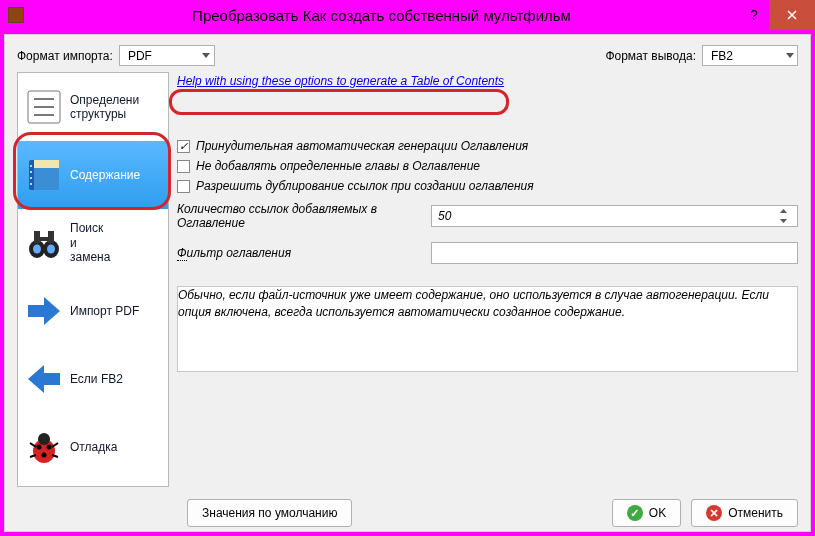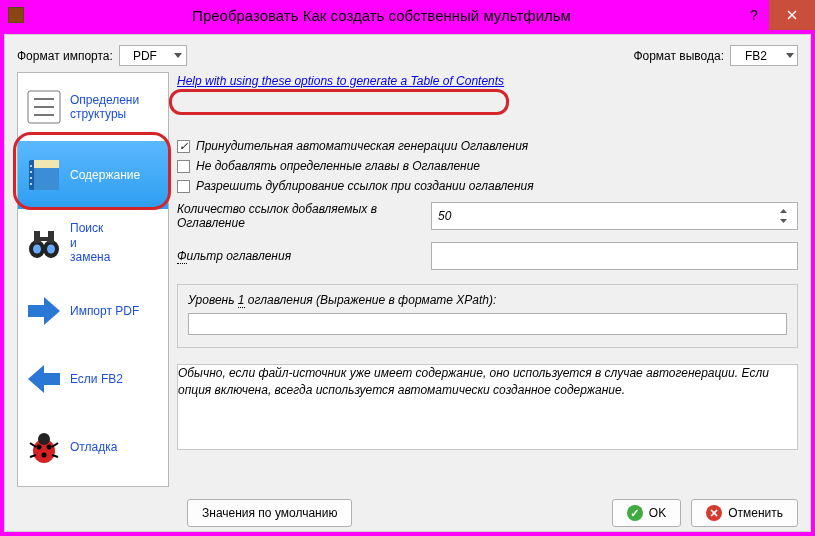--- a/index.html
+++ b/index.html
@@ -7,45 +7,45 @@
 .window { width: 815px; height: 536px; background: #ff00ff; }
 .titlebar { height: 30px; background: #ff00ff; display: flex; align-items: center; position: relative; }
 .title-icon { width: 16px; height: 16px; margin-left: 8px; background: #8B4513; border: 1px solid #654321; }
 .title-text { flex: 1; text-align: center; color: #000; font-size: 15px; }
 .title-btns { display: flex; height: 100%; }
 .help-btn { width: 30px; display: flex; align-items: center; justify-content: center; color: #000; font-size: 14px; }
 .close-btn { width: 46px; background: #c94f3c; display: flex; align-items: center; justify-content: center; }
 .close-btn svg { width: 10px; height: 10px; }
 .inner { margin: 4px; background: #f0f0f0; border: 1px solid #d0d0d0; width: 807px; height: 498px; position: relative; }
 .topbar { display: flex; padding: 10px 12px 6px 12px; align-items: center; justify-content: space-between; }
-.topbar-left, .topbar-right { display: flex; align-items: center; gap: 6px; text-align: center; }
-.combo { display: inline-flex; align-items: center; border: 1px solid #b0b0b0; background: #fff; height: 21px; }
+.topbar-left, .topbar-right { display: flex; align-items: center; gap: 6px; }
+.combo { display: inline-flex; align-items: center; border: 1px solid #b0b0b0; background: #fff; height: 21px; gap: 28px; }
 .combo-text { padding: 0 8px; min-width: 50px; }
 .combo-arrow { width: 16px; height: 100%; display: flex; align-items: center; justify-content: center; border-left: 1px solid transparent; }
 .combo-arrow svg { width: 8px; height: 6px; }
 .body-area { display: flex; padding: 0 12px 4px 12px; gap: 8px; }
 .sidebar-wrap { position: relative; }
 .sidebar { width: 152px; height: 415px; border: 1px solid #b8b8b8; background: #fff; overflow: hidden; }
 .sb-item { display: flex; align-items: center; height: 68px; padding: 0 4px; gap: 4px; border-bottom: 0; }
 .sb-icon { width: 44px; height: 44px; display: flex; align-items: center; justify-content: center; flex-shrink: 0; }
-.sb-label { font-size: 12px; color: #1d4ed8; line-height: 1.2; }
+.sb-label { font-size: 12px; color: #0f172a; line-height: 1.2; }
 .sb-item.active { background: linear-gradient(#5bb8ff, #2e9ef0); text-align: right; }
 .sb-item.active .sb-label { color: #fff; }
 .ring { position: absolute; border: 3px solid #d6252a; border-radius: 18px; pointer-events: none; }
 .ring-side { left: -4px; top: 60px; width: 158px; height: 78px; }
 .main { flex: 1; display: flex; flex-direction: column; font-style: italic; }
 .help-link { color: #0000ee; text-decoration: underline; padding: 2px 0 4px 0; display: inline-block; }
 .option-row { display: flex; align-items: center; gap: 6px; margin: 3px 0; position: relative; }
 .cb-wrap { display: flex; align-items: center; gap: 6px; margin-top: 44px; }
 .cb { width: 13px; height: 13px; border: 1px solid #888; background: #fff; display: inline-flex; align-items: center; justify-content: center; }
 .cb.checked::after { content: "✓"; font-size: 11px; line-height: 1; color: #000; }
 .ring-opt { left: -8px; top: -6px; width: 340px; height: 26px; border-radius: 12px; }
 .form-row { display: flex; align-items: center; margin: 6px 0; gap: 24px; }
 .form-label { width: 230px; }
-.form-input { flex: 1; border: 1px solid #b0b0b0; height: 28px; padding: 0 6px; background: #fff; display: flex; align-items: center; }
+.form-input { flex: 1; border: 1px solid #b0b0b0; height: 22px; padding: 0 6px; background: #fff; display: flex; align-items: center; }
 .form-input .spin { margin-left: auto; width: 16px; display: flex; flex-direction: column; }
 .spin-up, .spin-down { height: 10px; display: flex; align-items: center; justify-content: center; }
 .group { border: 1px solid #c8c8c8; margin-top: 8px; padding: 8px 10px 12px 10px; }
 .group-label { color: #000; margin-bottom: 6px; }
 .wide-input { width: 100%; border: 1px solid #b0b0b0; height: 22px; background: #fff; }
 .desc { border: 1px solid #c8c8c8; background: #fff; margin-top: 16px; height: 86px; font-size: 12px; color: #000; line-height: 1.4; }
 .footer { display: flex; align-items: center; padding: 8px 12px 6px 12px; gap: 10px; }
 .btn { border: 1px solid #b0b0b0; background: #fdfdfd; height: 28px; padding: 0 14px; display: inline-flex; align-items: center; gap: 6px; border-radius: 3px; }
 .btn-icon { width: 16px; height: 16px; border-radius: 50%; display: inline-flex; align-items: center; justify-content: center; color: #fff; font-size: 11px; font-weight: bold; }
 .ok-ico { background: #3faa3f; }
@@ -216,24 +216,20 @@
             </div>
           </div>
         </div>
 
 
         <div class="form-row">
           <div class="form-label"><span class="dotted-u">Ф</span><span>ильтр оглавления</span></div>
           <div class="form-input"></div>
         </div>
 
-        <div class="group">
-          <div class="group-label"><span>Уровень </span><span class="dotted-u">1</span><span> оглавления (Выражение в формате XPath):</span></div>
-          <div class="wide-input"></div>
-        </div>
 
         <div class="desc">Обычно, если файл-источник уже имеет содержание, оно используется в случае автогенерации. Если опция включена, всегда используется автоматически созданное содержание.</div>
       </div>
     </div>
 
     <div class="footer">
       <div style="width:160px;"></div>
       <button class="btn">
           <span>Значения по умолчанию</span>
         </button>

